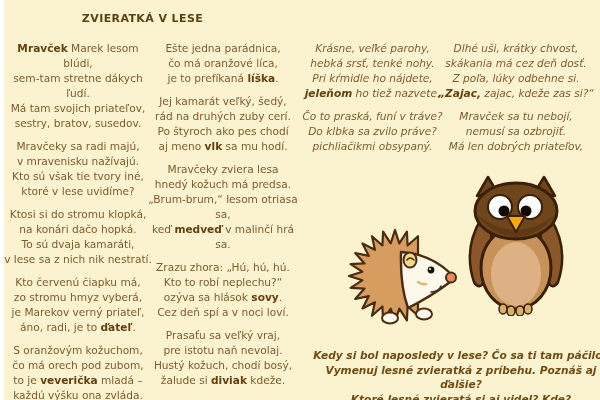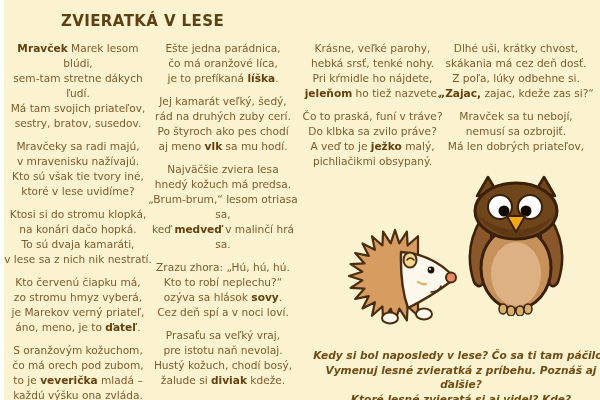--- a/index.html
+++ b/index.html
@@ -9,31 +9,31 @@
     overflow:hidden;
     background:var(--bg,#fbf2d0);
     font-family:"DejaVu Sans", sans-serif;
   }
   .page-edge {
     position:absolute; left:0; top:0; width:4px; height:100%;
     background:#ffffff;
   }
   .page-title {
     position:absolute; top:12px; left:0; width:285px;
-    text-align:center; font-size:15px; font-weight:bold;
+    text-align:center; font-size:11px; font-weight:bold;
     letter-spacing:.4px; color:var(--title,#5d4014);
   }
   .col {
     position:absolute; top:41px; text-align:center;
     font-size:10.6px; line-height:15px; color:var(--ink,#7d5a2c);
   }
   .col-1 { left:2px;   width:152px; }
   .col-2 { left:147px; width:152px; }
-  .col-3 { left:295px; width:155px; }
-  .col-4 { left:437px; width:158px; }
+  .col-3 { left:295px; width:155px;font-style:italic; }
+  .col-4 { left:437px; width:158px;font-style:italic; }
   .stanza { margin-bottom:8px; }
   .bold { font-weight:bold; color:var(--ink-bold,#63400f); }
   .questions {
     position:absolute; left:312px; top:348px; width:298px;
     text-align:center; font-size:10.6px; line-height:14.5px;
     font-weight:bold; font-style:italic; color:var(--q,#6f4c16);
   }
   .illus { position:absolute; }
   .illus-hedgehog { left:338px; top:226px; }
   .illus-owl { left:459px; top:174px; }
@@ -61,21 +61,21 @@
     <div class="stanza">
       <div><span>Ktosi si do stromu klopká,</span></div>
       <div><span>na konári dačo hopká.</span></div>
       <div><span>To sú dvaja kamaráti,</span></div>
       <div><span>v lese sa z nich nik nestratí.</span></div>
     </div>
     <div class="stanza">
       <div><span>Kto červenú čiapku má,</span></div>
       <div><span>zo stromu hmyz vyberá,</span></div>
       <div><span>je Marekov verný priateľ,</span></div>
-      <div><span>áno, meno, je to </span><span class="bold">ďateľ</span><span>.</span></div>
+      <div><span>áno, radi, je to </span><span class="bold">ďateľ</span><span>.</span></div>
     </div>
     <div class="stanza">
       <div><span>S oranžovým kožuchom,</span></div>
       <div><span>čo má orech pod zubom,</span></div>
       <div><span>to je </span><span class="bold">veverička</span><span> mladá –</span></div>
       <div><span>každú výšku ona zvláda.</span></div>
     </div>
   </div>
 <div class="col col-2">
     <div class="stanza">
@@ -83,21 +83,21 @@
       <div><span>čo má oranžové líca,</span></div>
       <div><span>je to prefíkaná </span><span class="bold">líška</span><span>.</span></div>
     </div>
     <div class="stanza">
       <div><span>Jej kamarát veľký, šedý,</span></div>
       <div><span>rád na druhých zuby cerí.</span></div>
       <div><span>Po štyroch ako pes chodí</span></div>
       <div><span>aj meno </span><span class="bold">vlk</span><span> sa mu hodí.</span></div>
     </div>
     <div class="stanza">
-      <div><span>Najväčšie zviera lesa</span></div>
+      <div><span>Mravčeky zviera lesa</span></div>
       <div><span>hnedý kožuch má predsa.</span></div>
       <div><span>„Brum-brum,“ lesom otriasa sa,</span></div>
       <div><span>keď </span><span class="bold">medveď</span><span> v malinčí hrá sa.</span></div>
     </div>
     <div class="stanza">
       <div><span>Zrazu zhora: „Hú, hú, hú.</span></div>
       <div><span>Kto to robí neplechu?“</span></div>
       <div><span>ozýva sa hlások </span><span class="bold">sovy</span><span>.</span></div>
       <div><span>Cez deň spí a v noci loví.</span></div>
     </div>
@@ -111,21 +111,20 @@
 <div class="col col-3">
     <div class="stanza">
       <div><span>Krásne, veľké parohy,</span></div>
       <div><span>hebká srsť, tenké nohy.</span></div>
       <div><span>Pri kŕmidle ho nájdete,</span></div>
       <div><span class="bold">jeleňom</span><span> ho tiež nazvete.</span></div>
     </div>
     <div class="stanza">
       <div><span>Čo to praská, funí v tráve?</span></div>
       <div><span>Do klbka sa zvilo práve?</span></div>
-      <div><span>A veď to je </span><span class="bold">ježko</span><span> malý,</span></div>
       <div><span>pichliačikmi obsypaný.</span></div>
     </div>
   </div>
 <div class="col col-4">
     <div class="stanza">
       <div><span>Dlhé uši, krátky chvost,</span></div>
       <div><span>skákania má cez deň dosť.</span></div>
       <div><span>Z poľa, lúky odbehne si.</span></div>
       <div><span class="bold">„Zajac,</span><span> zajac, kdeže zas si?“</span></div>
     </div>

